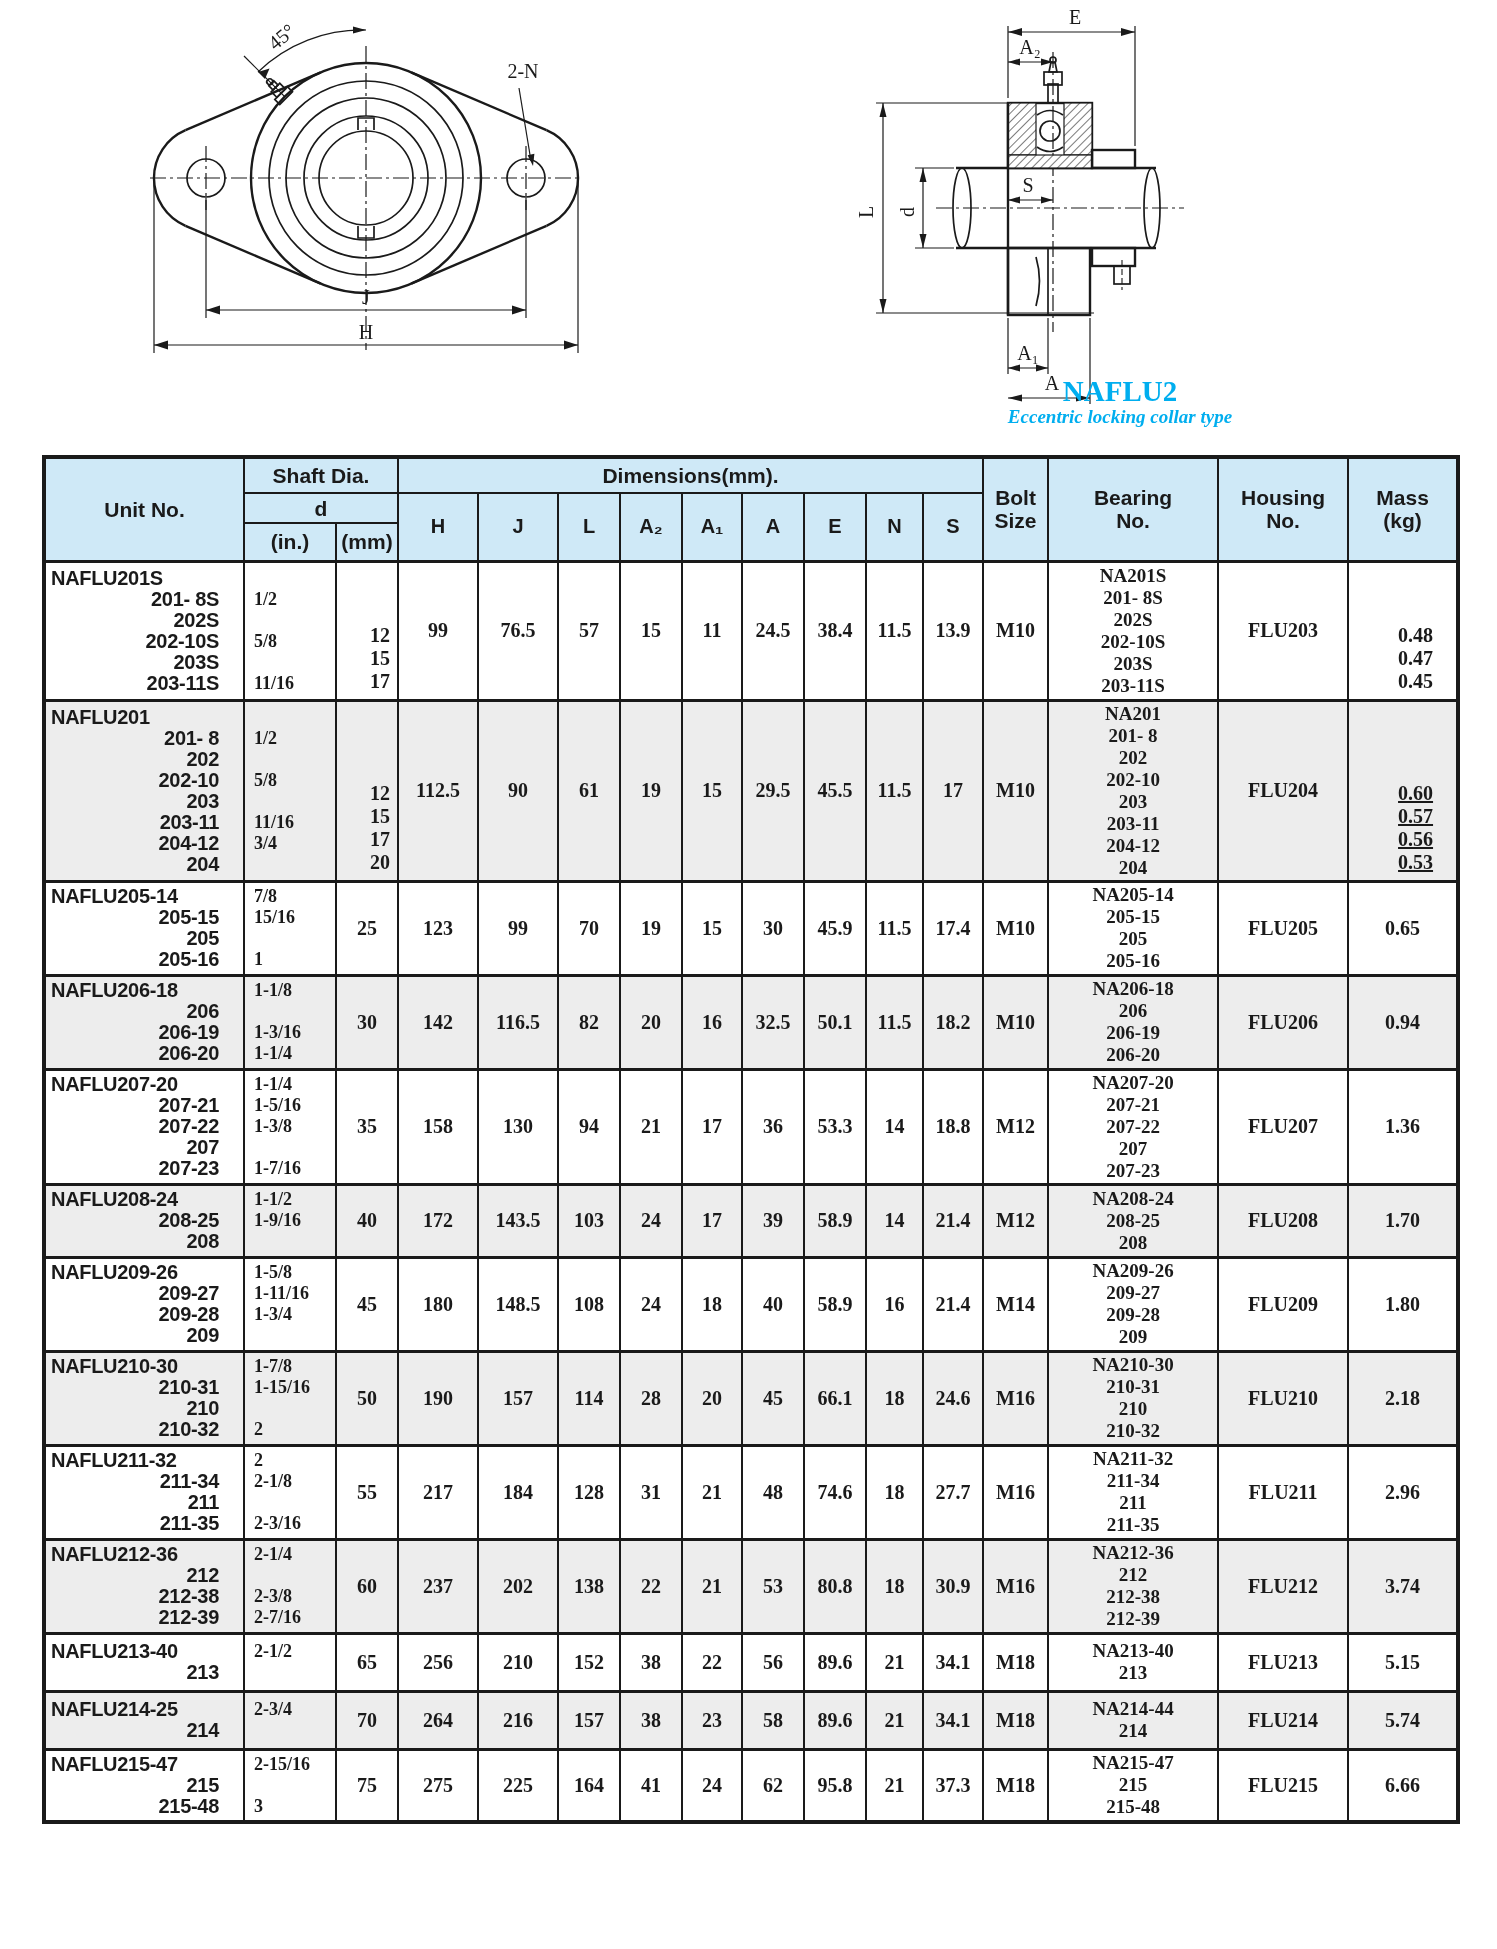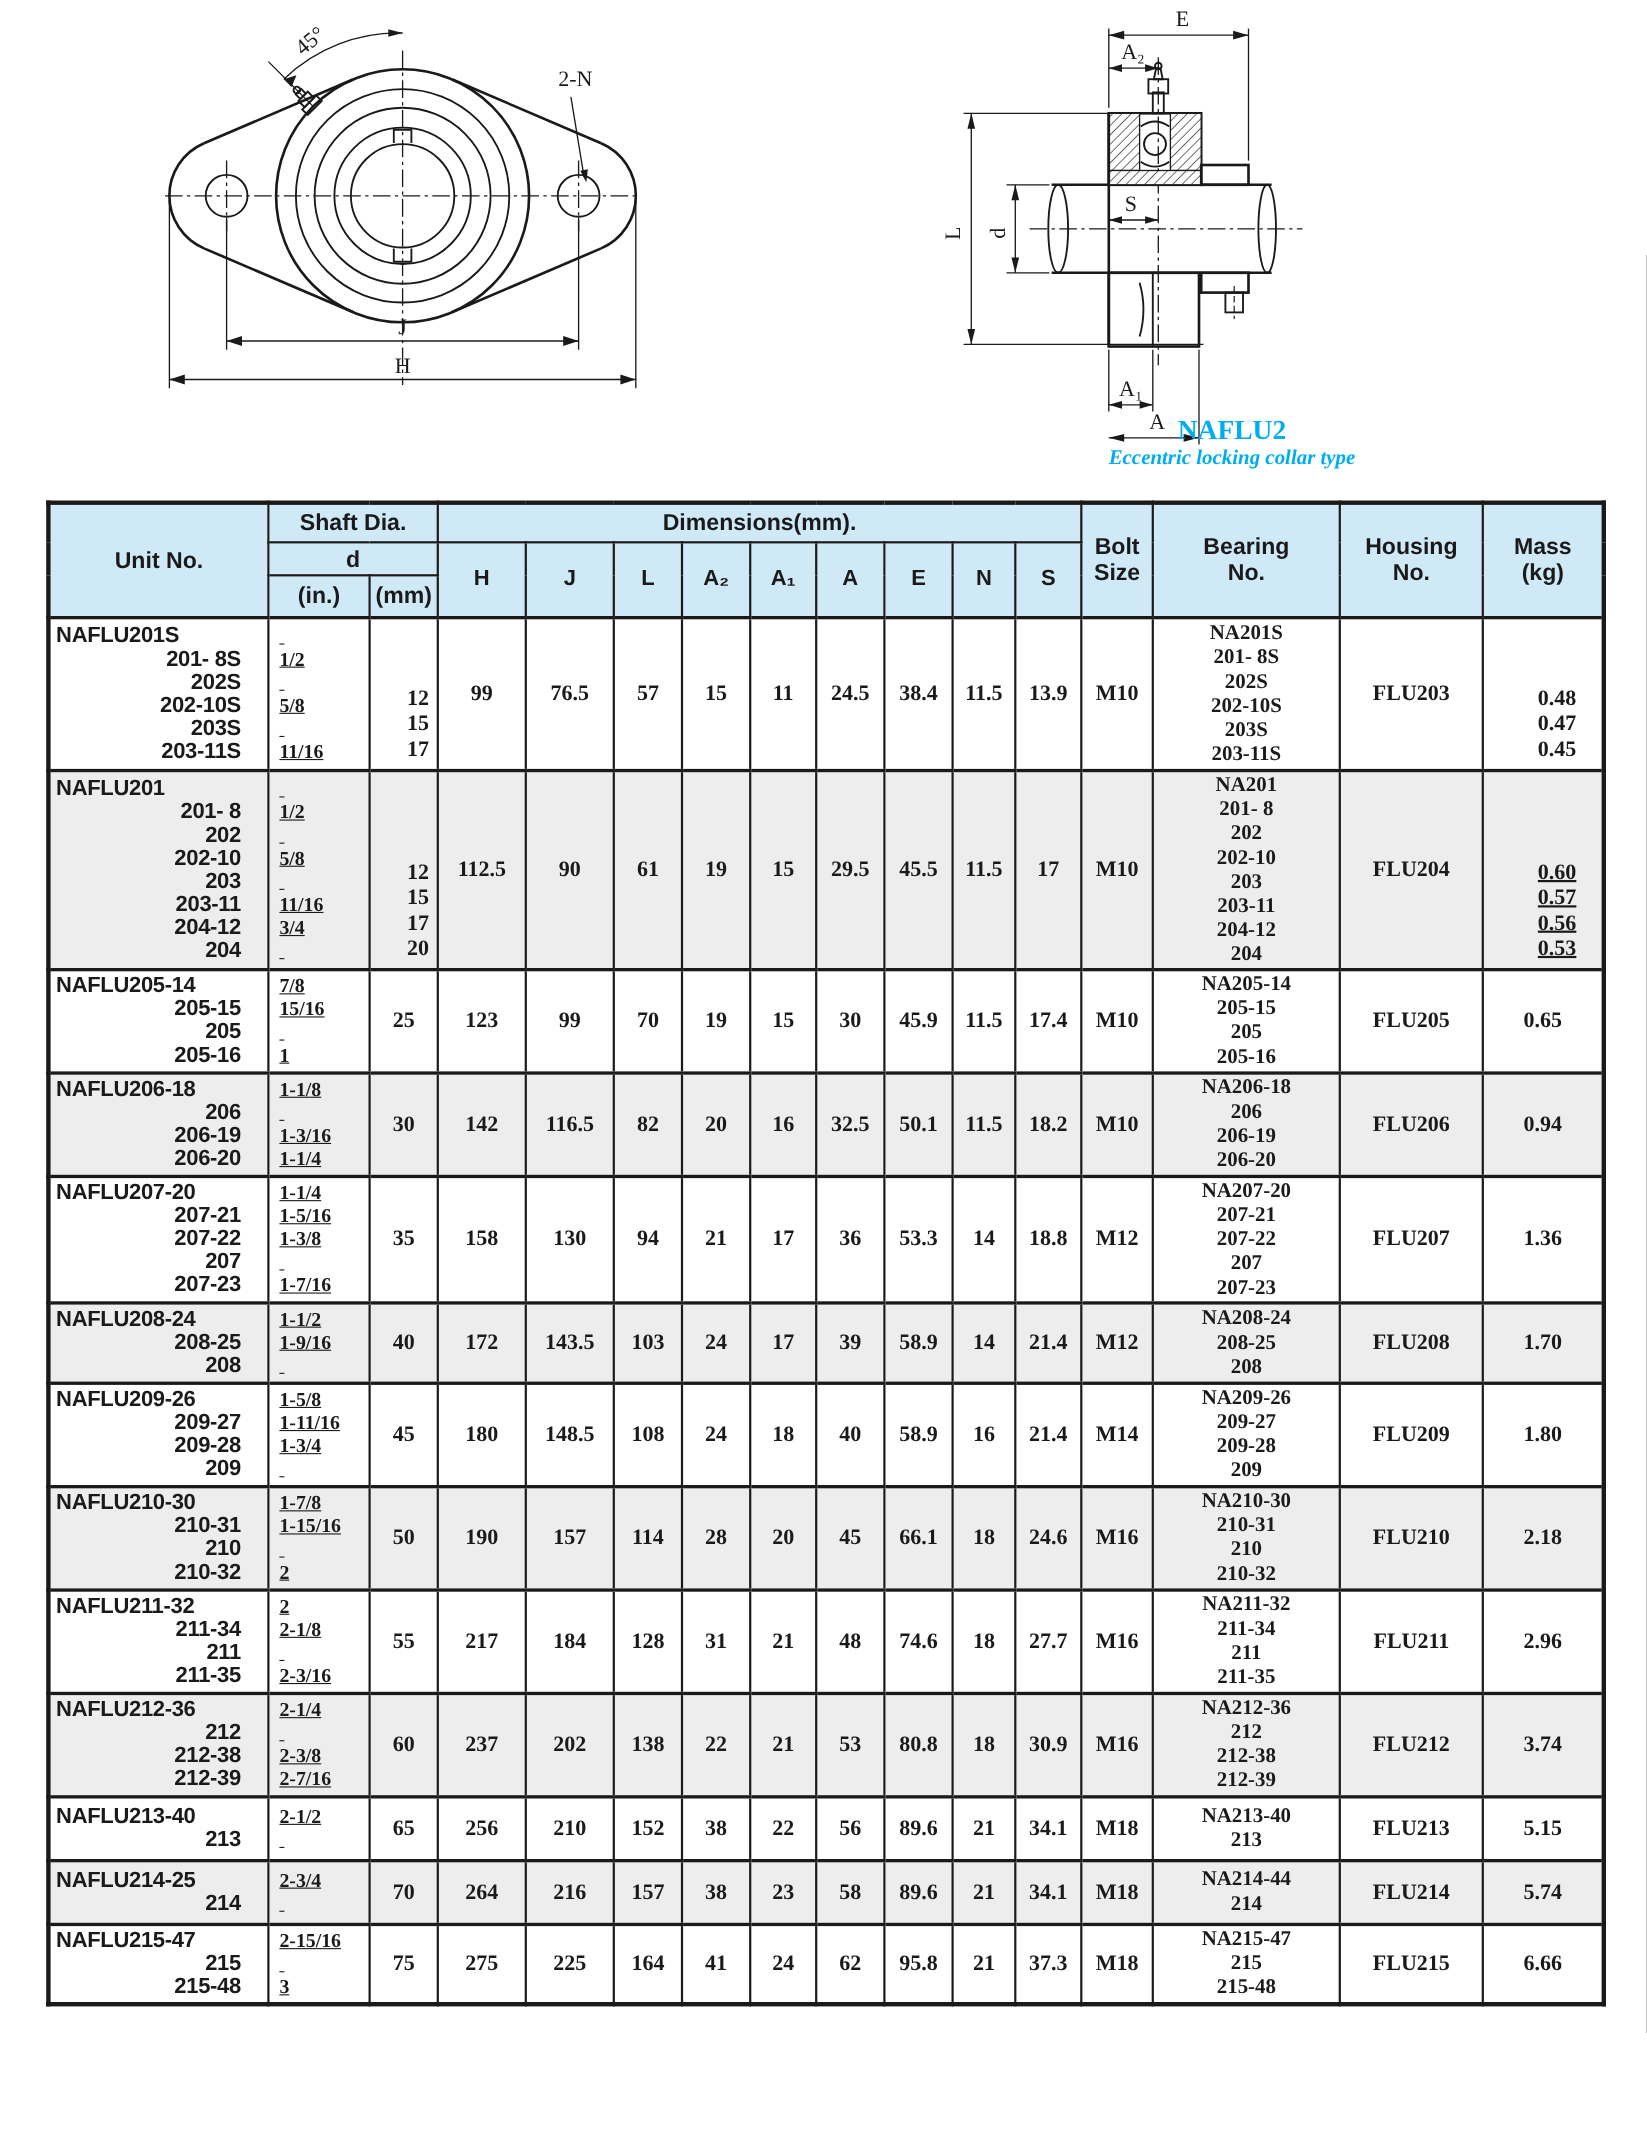--- a/index.html
+++ b/index.html
@@ -11,36 +11,36 @@
   svg { position:absolute; }
   .cl  { stroke:#1a1a1a; stroke-width:1.2; stroke-dasharray:16 4 3 4; fill:none; }
   .o   { stroke:#1a1a1a; stroke-width:2.4; fill:none; }
   .o2  { stroke:#1a1a1a; stroke-width:1.7; fill:none; }
   .dim { stroke:#1a1a1a; stroke-width:1.2; fill:none; }
   svg text { font-family:"Liberation Serif", serif; font-size:20px; fill:#1a1a1a; }
   svg polygon { fill:#1a1a1a; stroke:none; }
   
   .title-block { position:absolute; left:995px; top:378px; width:250px; text-align:center;
                  color:var(--accent,#00aeef); font-family:"Liberation Serif", serif; font-weight:700; }
-  .title-line1 { font-size:25px; line-height:27px; }
+  .title-line1 { font-size:29px; line-height:27px; }
   .title-line2 { font-size:19px; line-height:24px;font-style:italic; }
   
   #spec-table { position:absolute; left:42px; top:455px; width:1414px;
                 border-collapse:collapse; table-layout:fixed; border:4px solid var(--bd,#1a1a1a); }
   #spec-table th, #spec-table td { border:2px solid var(--bd,#1a1a1a); padding:0; overflow:hidden; }
   #spec-table thead th { background:var(--hdr-bg,#cfe9f7); font:700 21px "Liberation Sans",sans-serif; line-height:23px; }
   #spec-table thead th.letter { font-family:"Liberation Sans","DejaVu Sans",sans-serif; font-size:20px; }
   #spec-table thead th.pre { white-space:pre-line; }
   #spec-table tbody td { border-top-width:3px; vertical-align:middle; background:#fff; }
   #spec-table tbody tr.alt td { background:var(--alt-bg,#ededed); }
   td.num { font:700 20px "Liberation Serif",serif; text-align:center; }
   td.c-unit { vertical-align:top; padding-top:5px; font:700 20px "Liberation Sans",sans-serif; letter-spacing:-0.3px; }
   .u-main { text-align:left;  padding-left:5px;  line-height:21px; white-space:nowrap; }
   .u-sub  { text-align:right; padding-right:24px; line-height:21px; white-space:nowrap; }
-  td.c-in { vertical-align:top; padding-top:5px;text-decoration:underline; }
+  td.c-in { vertical-align:top; padding-top:5px; }
   .in-line { height:21px; line-height:21px; text-align:left; padding-left:9px;
              font:700 18px "Liberation Serif",serif; white-space:nowrap; }
   .vstack { display:flex; flex-direction:column; justify-content:flex-end; align-items:center;
             font:700 20px "Liberation Serif",serif;margin-left:26px; }
   .b-line { line-height:21px; text-align:center; font:700 19px "Liberation Serif",serif; white-space:nowrap; }
 </style>
 </head>
 <body>
 
 <div class="page">

